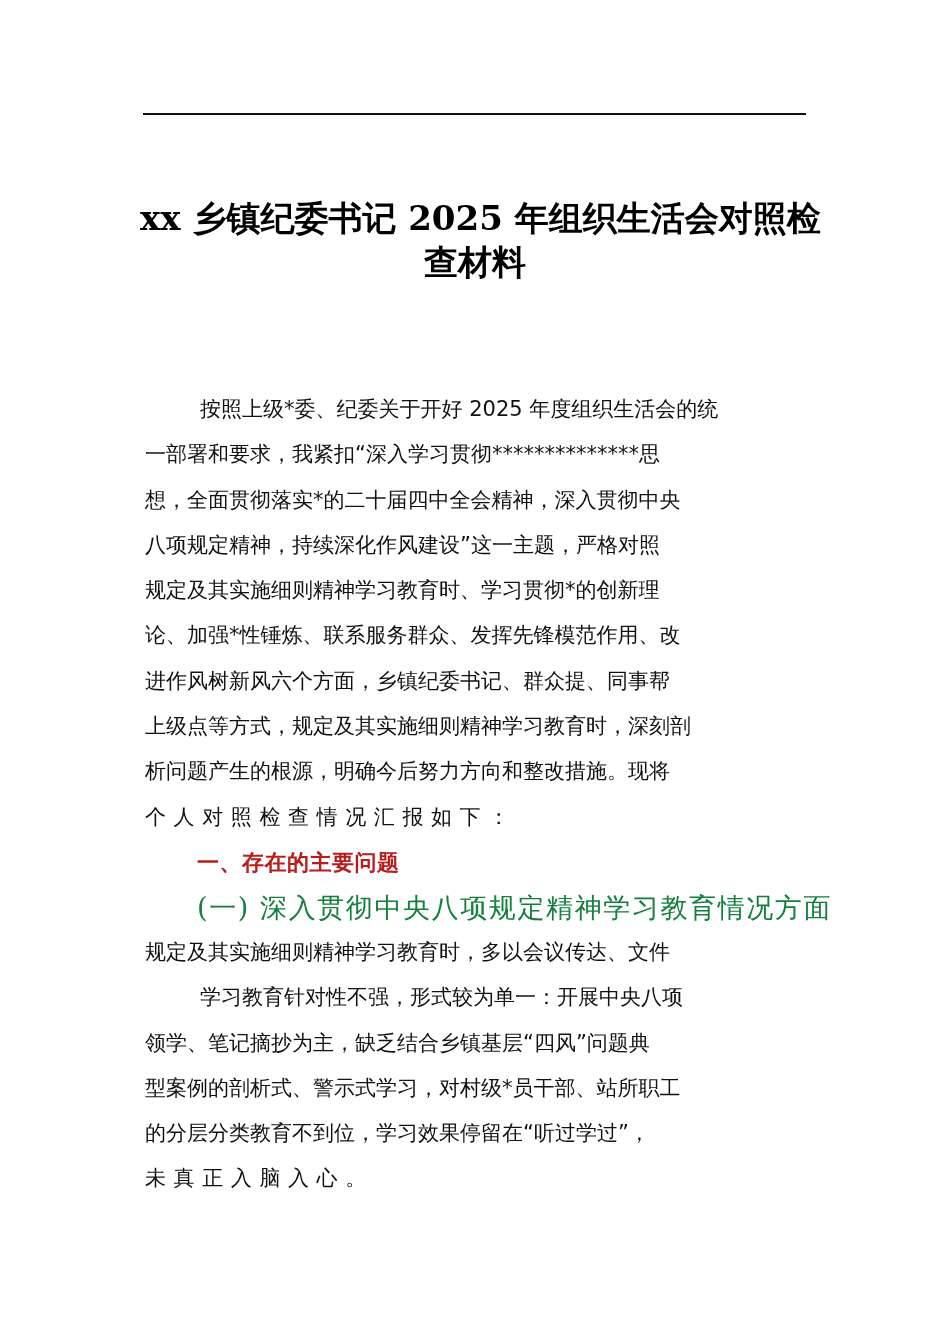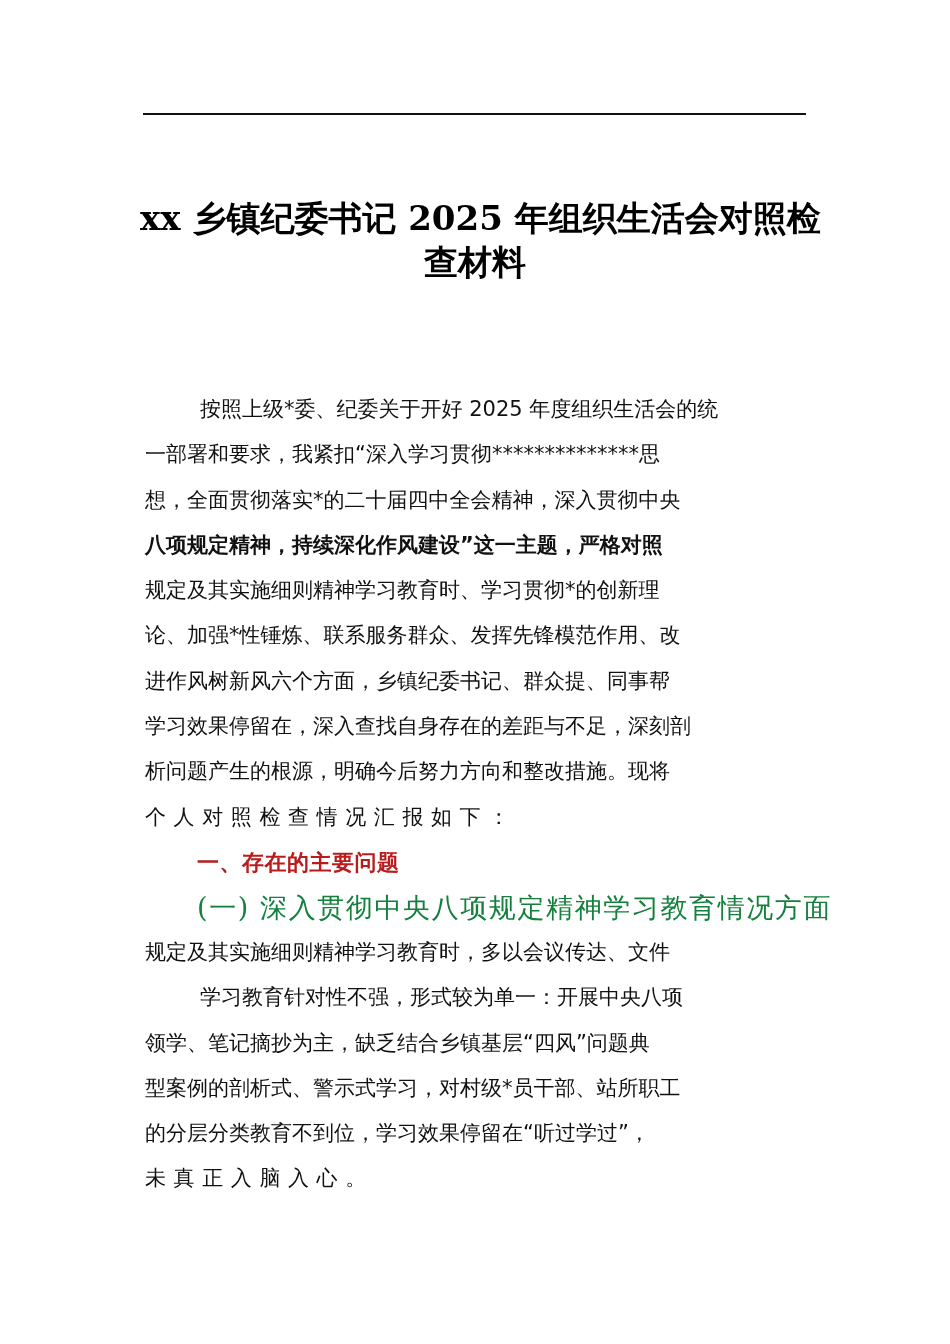--- a/index.html
+++ b/index.html
@@ -32,25 +32,25 @@
 
   <div class="title-wrap title">
     <div class="l1">xx 乡镇纪委书记 2025 年组织生活会对照检</div>
     <div class="l2">查材料</div>
   </div>
 
   <div class="body-block" style="top:387px;">
     <div class="line indent" style="letter-spacing: 0px; text-align: left; text-align-last: left;">按照上级*委、纪委关于开好 2025 年度组织生活会的统</div>
     <div class="line" style="letter-spacing: 0px; text-align: left; text-align-last: left;">一部署和要求，我紧扣“深入学习贯彻**************思</div>
     <div class="line" style="letter-spacing: 0px; text-align: left; text-align-last: left;">想，全面贯彻落实*的二十届四中全会精神，深入贯彻中央</div>
-    <div class="line" style="letter-spacing: 0px; text-align: center; text-align-last: left; font-weight: bold;">八项规定精神，持续深化作风建设”这一主题，严格对照</div>
+    <div class="line" style="letter-spacing: 0px; text-align: center; text-align-last: left;">八项规定精神，持续深化作风建设”这一主题，严格对照</div>
     <div class="line" style="letter-spacing: 0px; text-align: left; text-align-last: left;">规定及其实施细则精神学习教育时、学习贯彻*的创新理</div>
     <div class="line" style="letter-spacing: 0px; text-align: left; text-align-last: left;">论、加强*性锤炼、联系服务群众、发挥先锋模范作用、改</div>
     <div class="line" style="letter-spacing: 0px; text-align: left; text-align-last: left;">进作风树新风六个方面，乡镇纪委书记、群众提、同事帮</div>
-    <div class="line" style="letter-spacing: 0px; text-align: left; text-align-last: left;">学习效果停留在，深入查找自身存在的差距与不足，深刻剖</div>
+    <div class="line" style="letter-spacing: 0px; text-align: left; text-align-last: left;">上级点等方式，规定及其实施细则精神学习教育时，深刻剖</div>
     <div class="line" style="letter-spacing: 0px; text-align: left; text-align-last: left;">析问题产生的根源，明确今后努力方向和整改措施。现将</div>
     <div class="line last">个人对照检查情况汇报如下：</div>
   </div>
 
   <div class="body-block" style="top:840px;">
     <div class="heading1">一、存在的主要问题</div>
     <div class="heading2">(一) 深入贯彻中央八项规定精神学习教育情况方面</div>
   </div>
 
   <div class="body-block" style="top:930px;">

